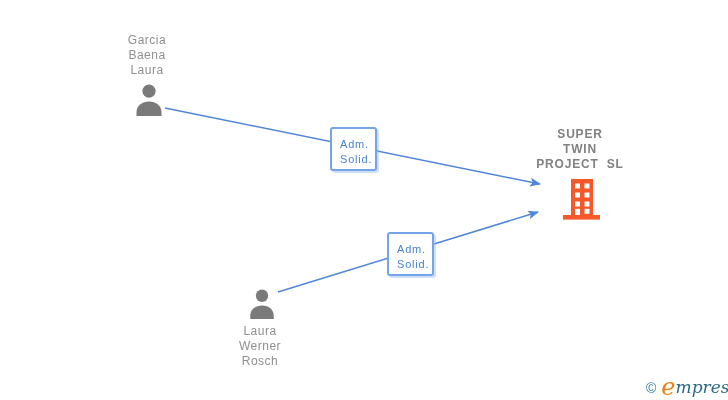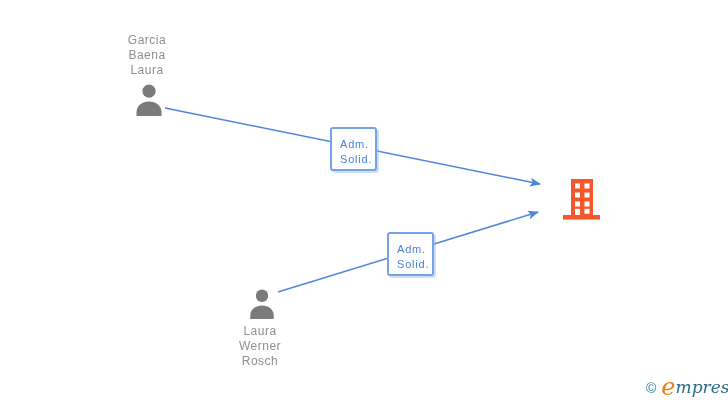--- a/index.html
+++ b/index.html
@@ -74,20 +74,23 @@
   </svg>
 
   <svg class="icon-abs" style="left:247px; top:289px;" width="30" height="30" viewBox="0 0 32 32">
     <circle cx="16" cy="7.2" r="6.6" fill="#7a7a7a"></circle>
     <path d="M3.5,32 L3.5,28.5 C3.5,21.8 9,17.6 16,17.6 C23,17.6 28.5,21.8 28.5,28.5 L28.5,32 Z" fill="#7a7a7a"></path>
   </svg>
   <div class="person-name" id="stefan-name">Laura
 Werner
 Rosch</div>
 
+  <div class="company-name">SUPER
+TWIN
+PROJECT&nbsp;&nbsp;SL</div>
   <svg class="icon-abs" style="left:560px; top:176px;" width="42" height="46" viewBox="0 0 42 46">
     <rect x="11" y="3" width="22" height="37" fill="#f4582b"></rect>
     <rect x="3" y="39" width="37" height="4.6" fill="#f4582b"></rect>
     <g fill="#ffffff">
       <rect x="15" y="7.5" width="5" height="5"></rect>
       <rect x="24.5" y="7.5" width="5" height="5"></rect>
       <rect x="15" y="16.5" width="5" height="5"></rect>
       <rect x="24.5" y="16.5" width="5" height="5"></rect>
       <rect x="15" y="25.5" width="5" height="5"></rect>
       <rect x="24.5" y="25.5" width="5" height="5"></rect>

